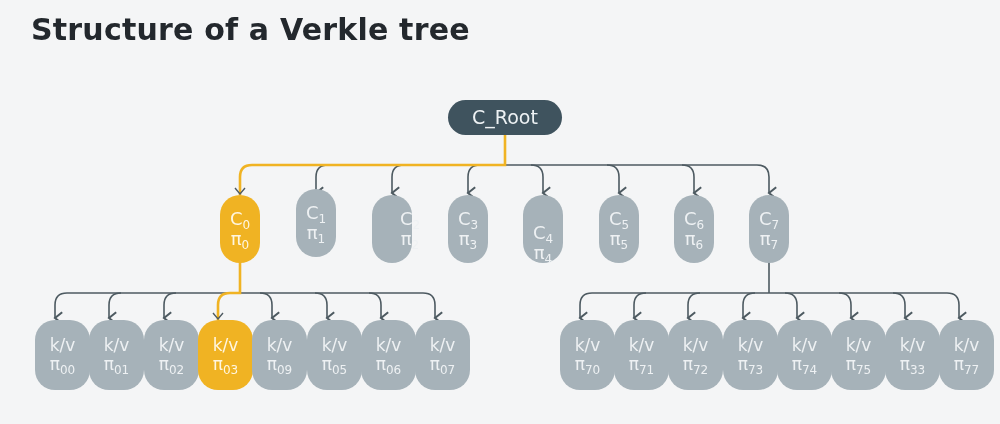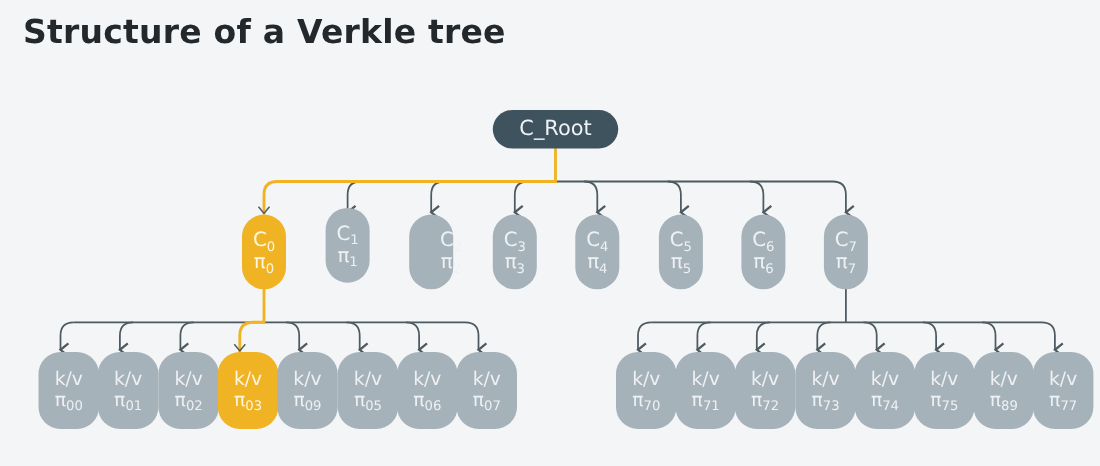--- a/index.html
+++ b/index.html
@@ -3,21 +3,21 @@
 <meta charset="utf-8">
 <style>
   html, body { margin: 0; padding: 0; }
   body {
     width: 1000px; height: 424px; overflow: hidden;
     background: #f4f5f6;
     font-family: "DejaVu Sans", "Liberation Sans", sans-serif;
     position: relative;
   }
   .title {
-    position: absolute; left: 21px; top: 12px;
+    position: absolute; left: 31px; top: 12px;
     font-size: 30px; font-weight: bold; color: #23282d;
     letter-spacing: 0.2px;
   }
   svg.edges { position: absolute; left: 0; top: 0; }
   .node {
     position: absolute;
     border-radius: 20px;
     color: #eef1f3;
     display: flex; flex-direction: column; align-items: center; justify-content: center;
     box-sizing: border-box;
@@ -103,21 +103,21 @@
   <span class="line"><span>π</span><sub>1</sub></span>
 </div>
 <div class="node mid" style="left:372px; top:195px;padding-left:36px;">
   <span class="line"><span>C</span><sub>2</sub></span>
   <span class="line"><span>π</span><sub>2</sub></span>
 </div>
 <div class="node mid" style="left:448px; top:195px;">
   <span class="line"><span>C</span><sub>3</sub></span>
   <span class="line"><span>π</span><sub>3</sub></span>
 </div>
-<div class="node mid" style="left:523px; top:195px;">
+<div class="node mid" style="left:523px; top:195px;justify-content:flex-end;">
   <span class="line"><span>C</span><sub>4</sub></span>
   <span class="line"><span>π</span><sub>4</sub></span>
 </div>
 <div class="node mid" style="left:599px; top:195px;">
   <span class="line"><span>C</span><sub>5</sub></span>
   <span class="line"><span>π</span><sub>5</sub></span>
 </div>
 <div class="node mid" style="left:674px; top:195px;">
   <span class="line"><span>C</span><sub>6</sub></span>
   <span class="line"><span>π</span><sub>6</sub></span>
@@ -179,18 +179,18 @@
 <div class="node leaf" style="left:777px; top:320px;">
   <span class="line">k/v</span>
   <span class="line"><span>π</span><sub>74</sub></span>
 </div>
 <div class="node leaf" style="left:831px; top:320px;">
   <span class="line">k/v</span>
   <span class="line"><span>π</span><sub>75</sub></span>
 </div>
 <div class="node leaf" style="left:885px; top:320px;">
   <span class="line">k/v</span>
-  <span class="line"><span>π</span><sub>89</sub></span>
+  <span class="line"><span>π</span><sub>33</sub></span>
 </div>
 <div class="node leaf" style="left:939px; top:320px;">
   <span class="line">k/v</span>
   <span class="line"><span>π</span><sub>77</sub></span>
 </div>
 
 </body></html>

